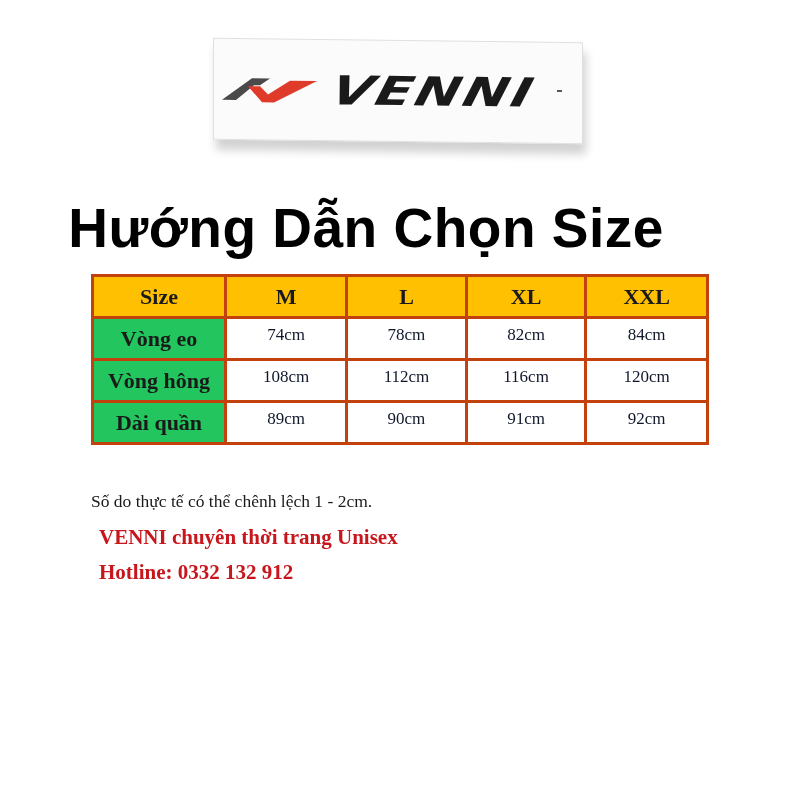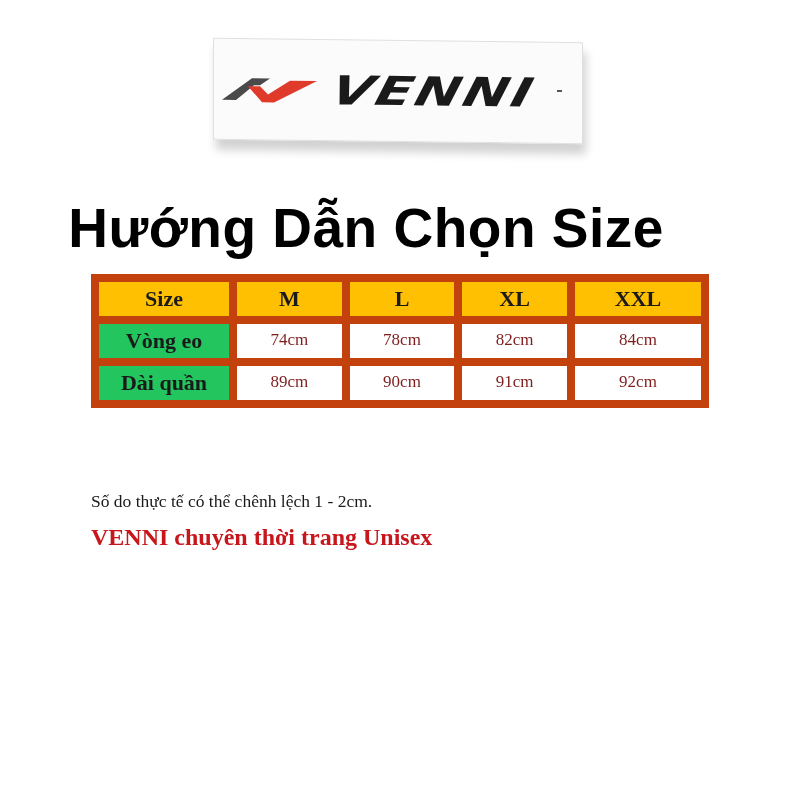--- a/index.html
+++ b/index.html
@@ -80,21 +80,21 @@
     
     .size-table {
       position: absolute;
       left: 91px;
       top: 274px;
       width: 618px;
       border-collapse: collapse;
       font-family: "Liberation Serif", serif;
     }
     .size-table td, .size-table th {
-      border: 8px solid #c2410c;
+      border: 3px solid #c2410c;
       text-align: center;
       padding: 0;
     }
     .size-table tr { height: 42px; }
     .size-table th {
       background: #fec000;
       font-weight: bold;
       font-size: 22px;
       color: #1a1a1a;
     }
@@ -102,21 +102,21 @@
     .size-table td.row-label {
       background: #22c55e;
       font-weight: bold;
       font-size: 22px;
       color: #1a1a1a;
       white-space: nowrap;
     }
     .size-table td.val {
       background: #ffffff;
       font-size: 17px;
-      color: #7f1d1d;
+      color: #0f172a;
       vertical-align: top;
       padding-top: 6px;
     }
     
     .notes {
       position: absolute;
       left: 91px;
       top: 482px;
       width: 620px;
       font-family: "Liberation Serif", serif;
@@ -129,24 +129,24 @@
       margin: 0;
     }
     .note-italic .lead {
       font-weight: bold;
     }
     .note-plain {
       margin: 7px 0 0 0;
       line-height: 24px;
     }
     .red-line {
-      margin: 0;
+      margin: 8px;
       color: #c8161d;
       font-weight: bold;
-      font-size: 24px;
+      font-size: 21px;
       line-height: 24px;
     }
     .red-1 { margin-top: 12px; }
     .red-2 { margin-top: 11px; }
   </style>
 </head>
 <body>
 
 <div class="logo-wrap">
   <div class="logo-card">
@@ -173,25 +173,33 @@
   </thead>
   <tbody>
     <tr>
       <td class="row-label">Vòng eo</td>
       <td class="val">74cm</td>
       <td class="val">78cm</td>
       <td class="val">82cm</td>
       <td class="val">84cm</td>
     </tr>
     <tr>
+      <td class="row-label">Vòng hông</td>
+      <td class="val">108cm</td>
+      <td class="val">112cm</td>
+      <td class="val">116cm</td>
+      <td class="val">120cm</td>
+    </tr>
+    <tr>
       <td class="row-label">Dài quần</td>
       <td class="val">89cm</td>
       <td class="val">90cm</td>
       <td class="val">91cm</td>
       <td class="val">92cm</td>
     </tr>
   </tbody>
 </table>
 
 <div class="notes">
   <p class="note-plain">Số do thực tế có thể chênh lệch 1 - 2cm.</p>
   <p class="red-line red-1">VENNI chuyên thời trang Unisex</p>
+  <p class="red-line red-2">Hotline: 0332 132 912</p>
 </div>
 
 </body></html>

